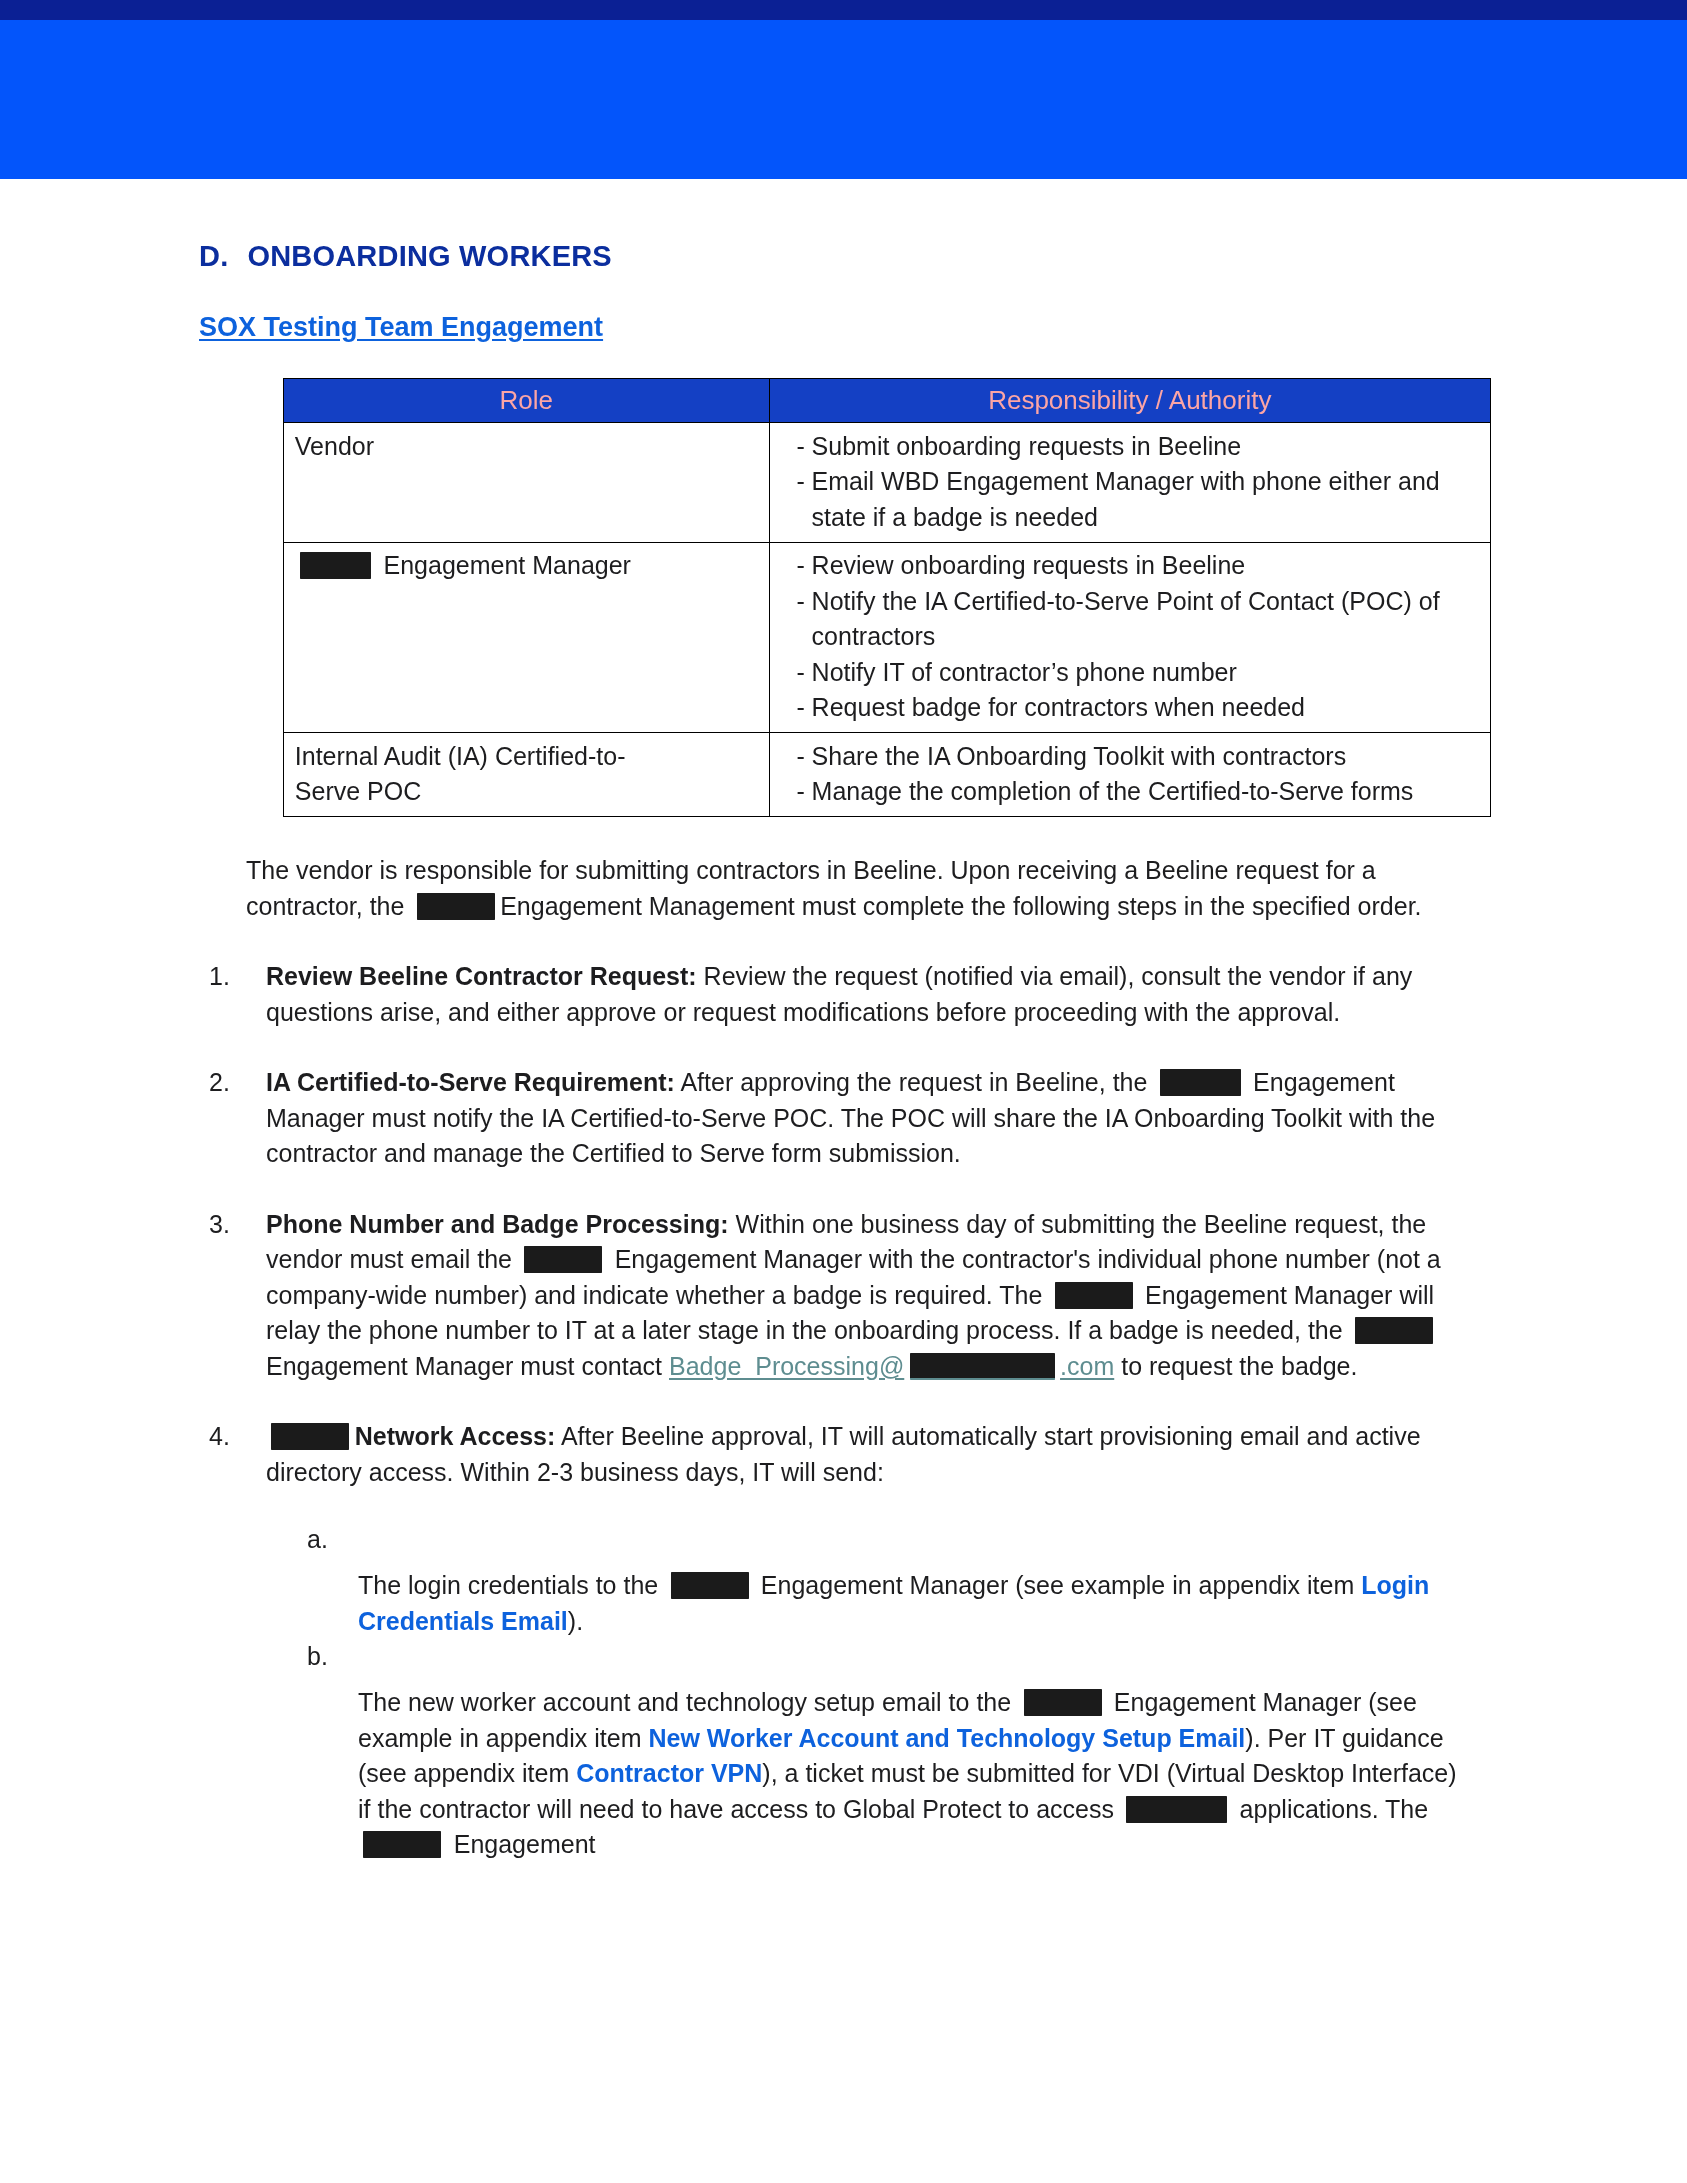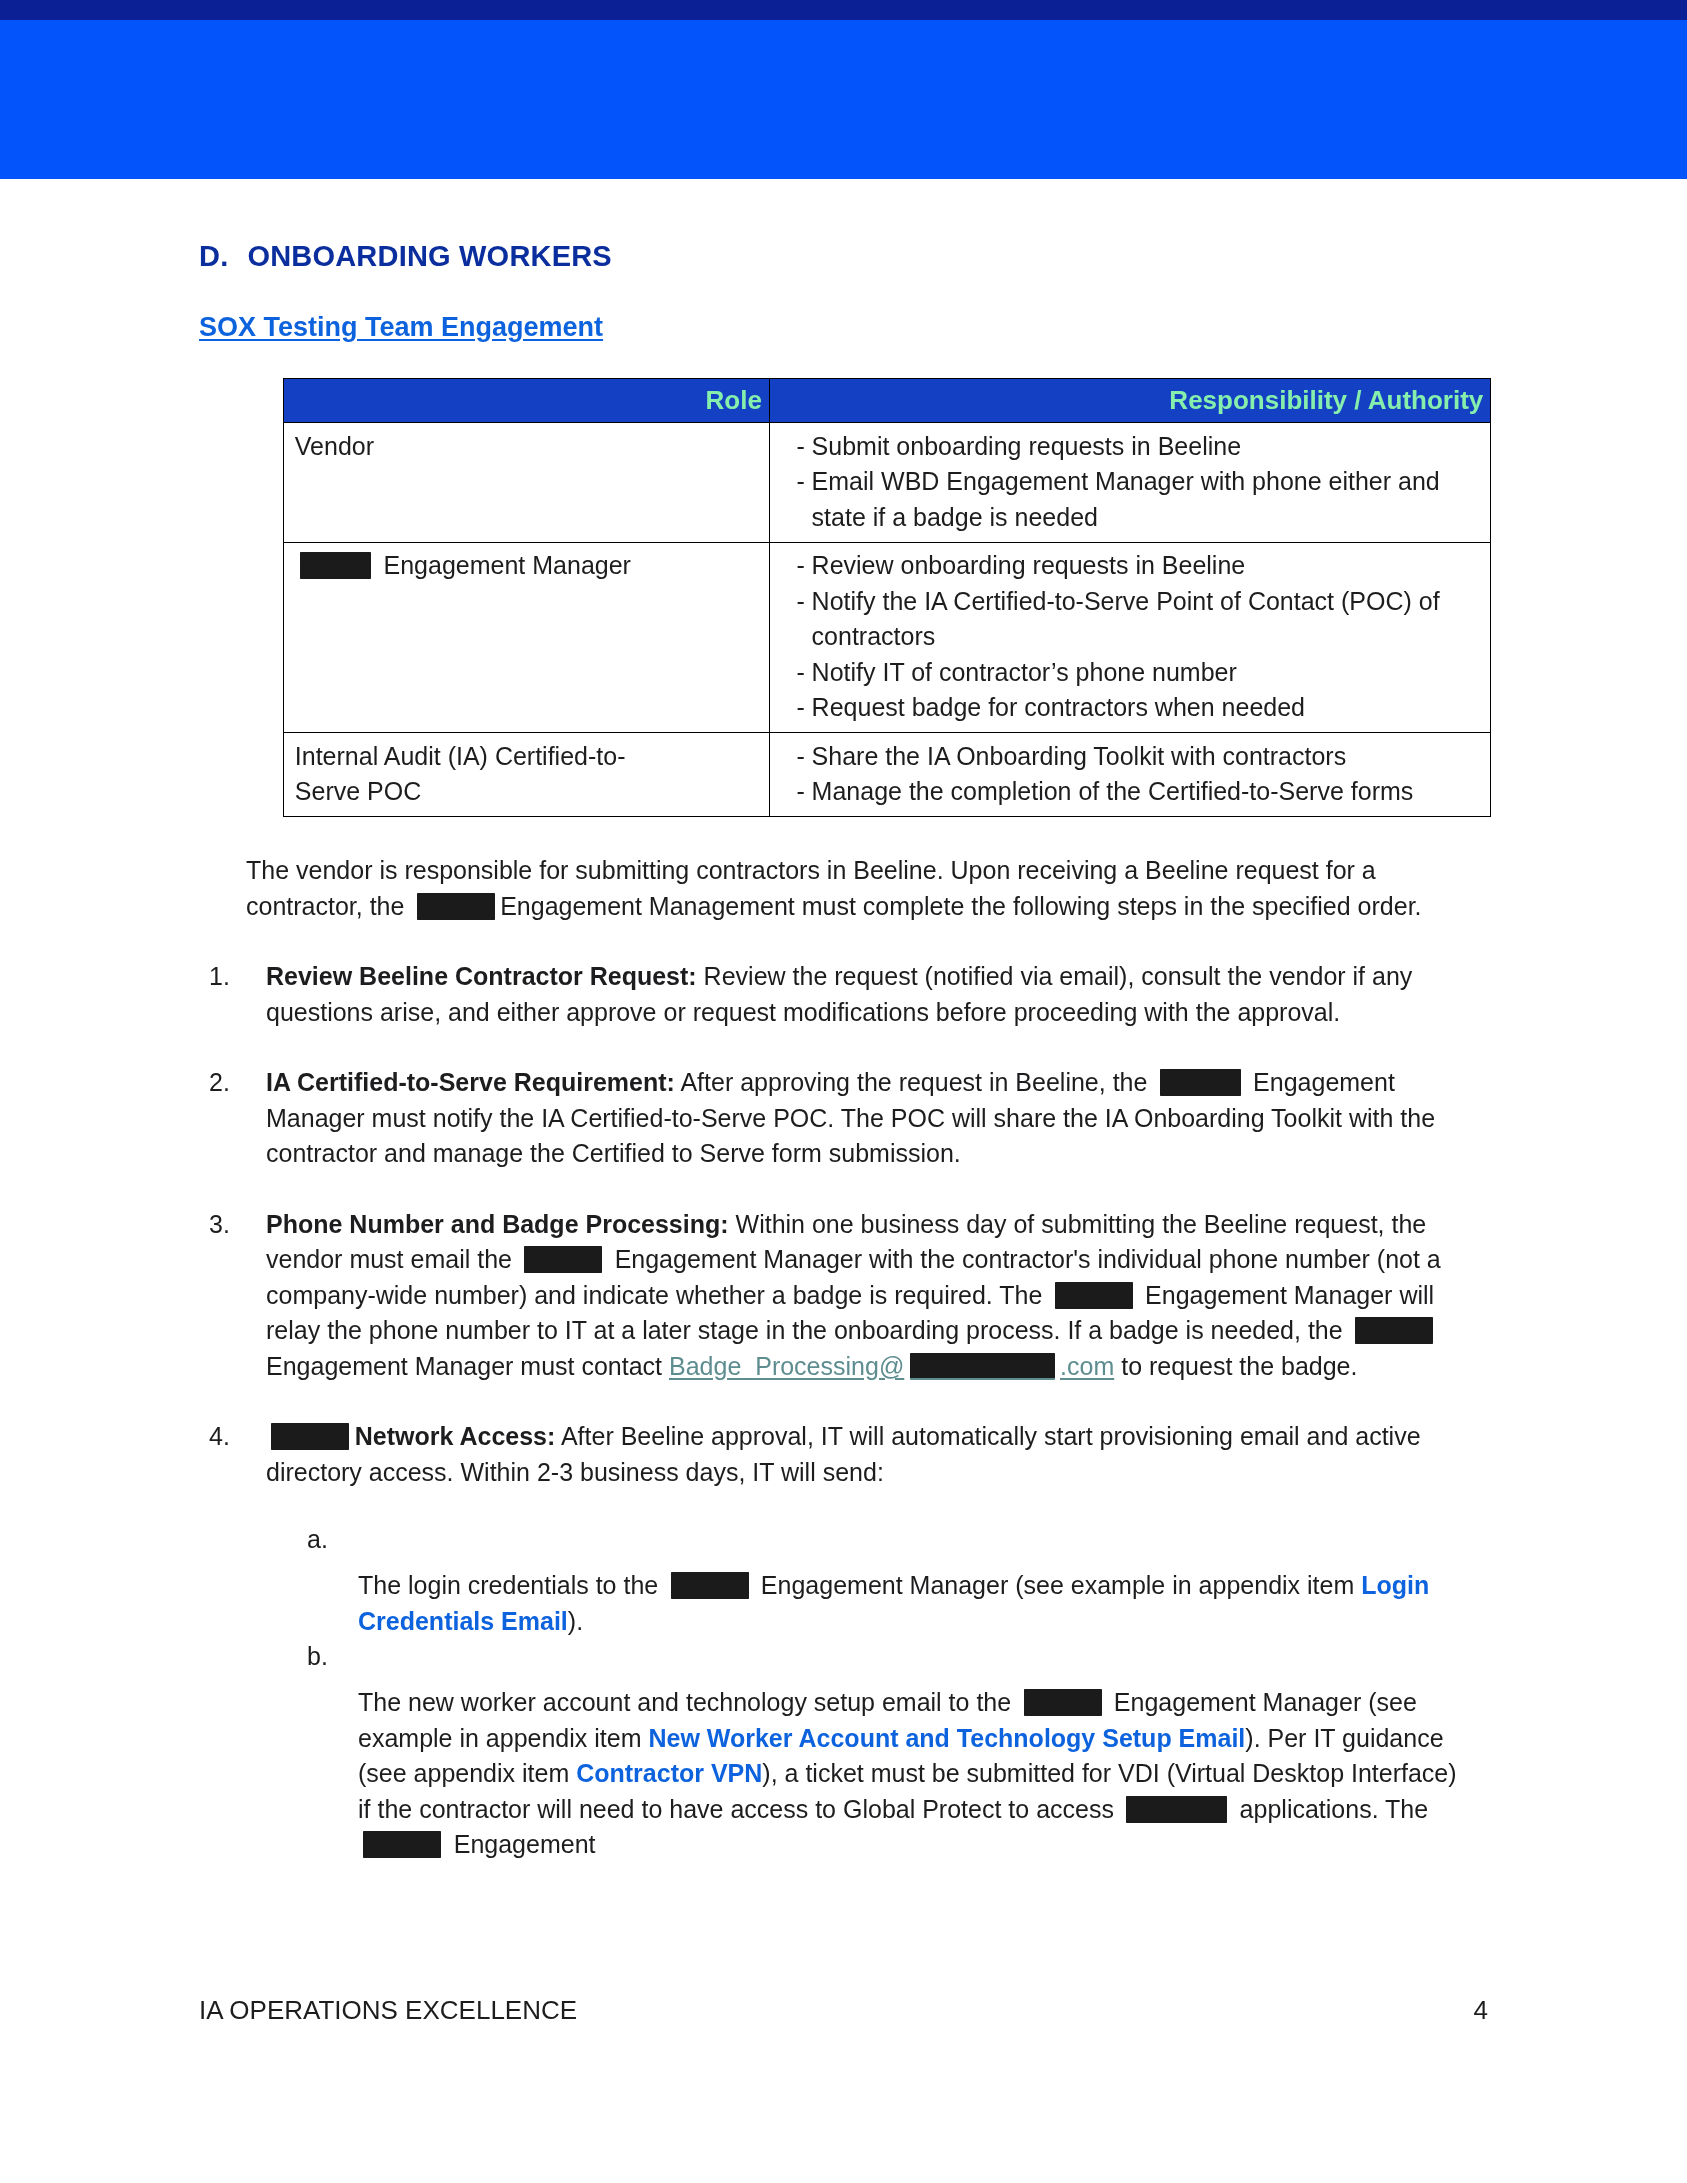--- a/index.html
+++ b/index.html
@@ -44,25 +44,25 @@
     border-collapse: collapse;
     width: 1208px;
     margin: 31px 0 0 84px;
     font-size: 25px;
   }
   table.roles col.c1 { width: 486px; }
   table.roles col.c2 { width: 722px; }
   table.roles th, table.roles td { border: 1.3px solid #000; }
   table.roles th {
     background: var(--table-header, #1440c4);
-    color: #86efac;
-    font-weight: 700;
+    color: #fca5a5;
+    font-weight: 400;
     font-size: 26px;
     padding: 3.4px 6.7px;
-    text-align: right;
+    text-align: center;
   }
   td.role {
     vertical-align: top;
     padding: 5.4px 10.8px 6.7px 10.8px;
     white-space: pre-line;
   }
   td.resp { vertical-align: top; padding: 5.4px 4px 6.7px 0; }
   .bullet { display: flex; }
   .dash { flex: 0 0 42px; padding-left: 27px; }
   .btext { flex: 1; padding-right: 6.7px; }
@@ -215,18 +215,14 @@
         <span class="stext"><span>The login credentials to the </span><span class="redact" style="width: 78px;"></span><span> Engagement Manager (see example in appendix item </span><span class="ref-link">Login Credentials Email</span><span>).</span></span>
       </div>
       <div class="sub-item">
         <span class="subnum">b.</span>
         <span class="stext"><span>The new worker account and technology setup email to the </span><span class="redact" style="width: 78px;"></span><span> Engagement Manager (see example in appendix item </span><span class="ref-link">New Worker Account and Technology Setup Email</span><span>). Per IT guidance (see appendix item </span><span class="ref-link">Contractor VPN</span><span>), a ticket must be submitted for VDI (Virtual Desktop Interface) if the contractor will need to have access to Global Protect to access </span><span class="redact" style="width: 101px;"></span><span> applications. The </span><span class="redact" style="width: 78px;"></span><span> Engagement</span></span>
       </div>
     </div>
 
   </div>
 
-  <div class="footer">
-    <span>IA OPERATIONS EXCELLENCE</span>
-    <span>4</span>
-  </div>
 </div>
 
 
 </body></html>

